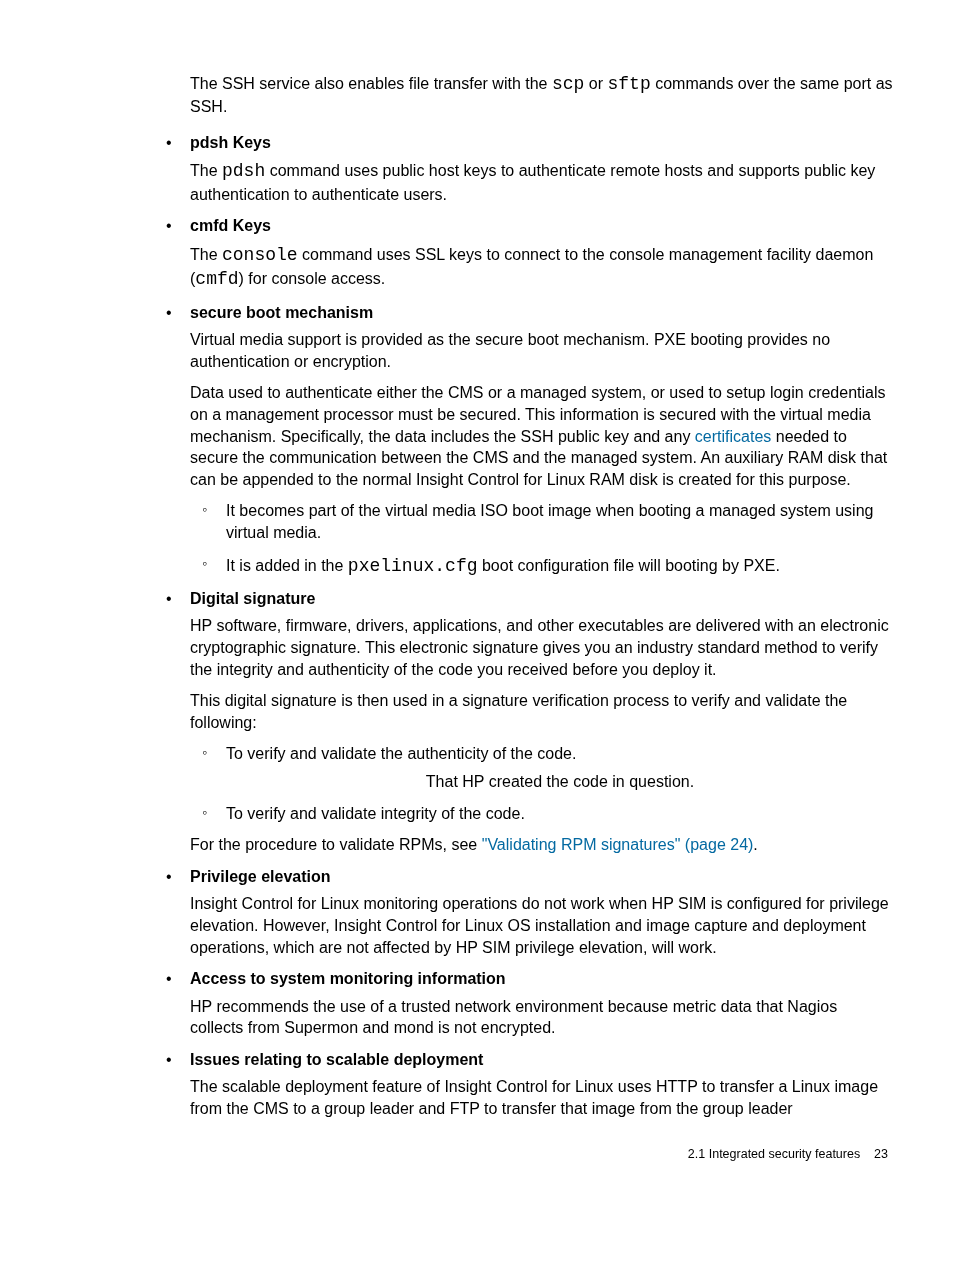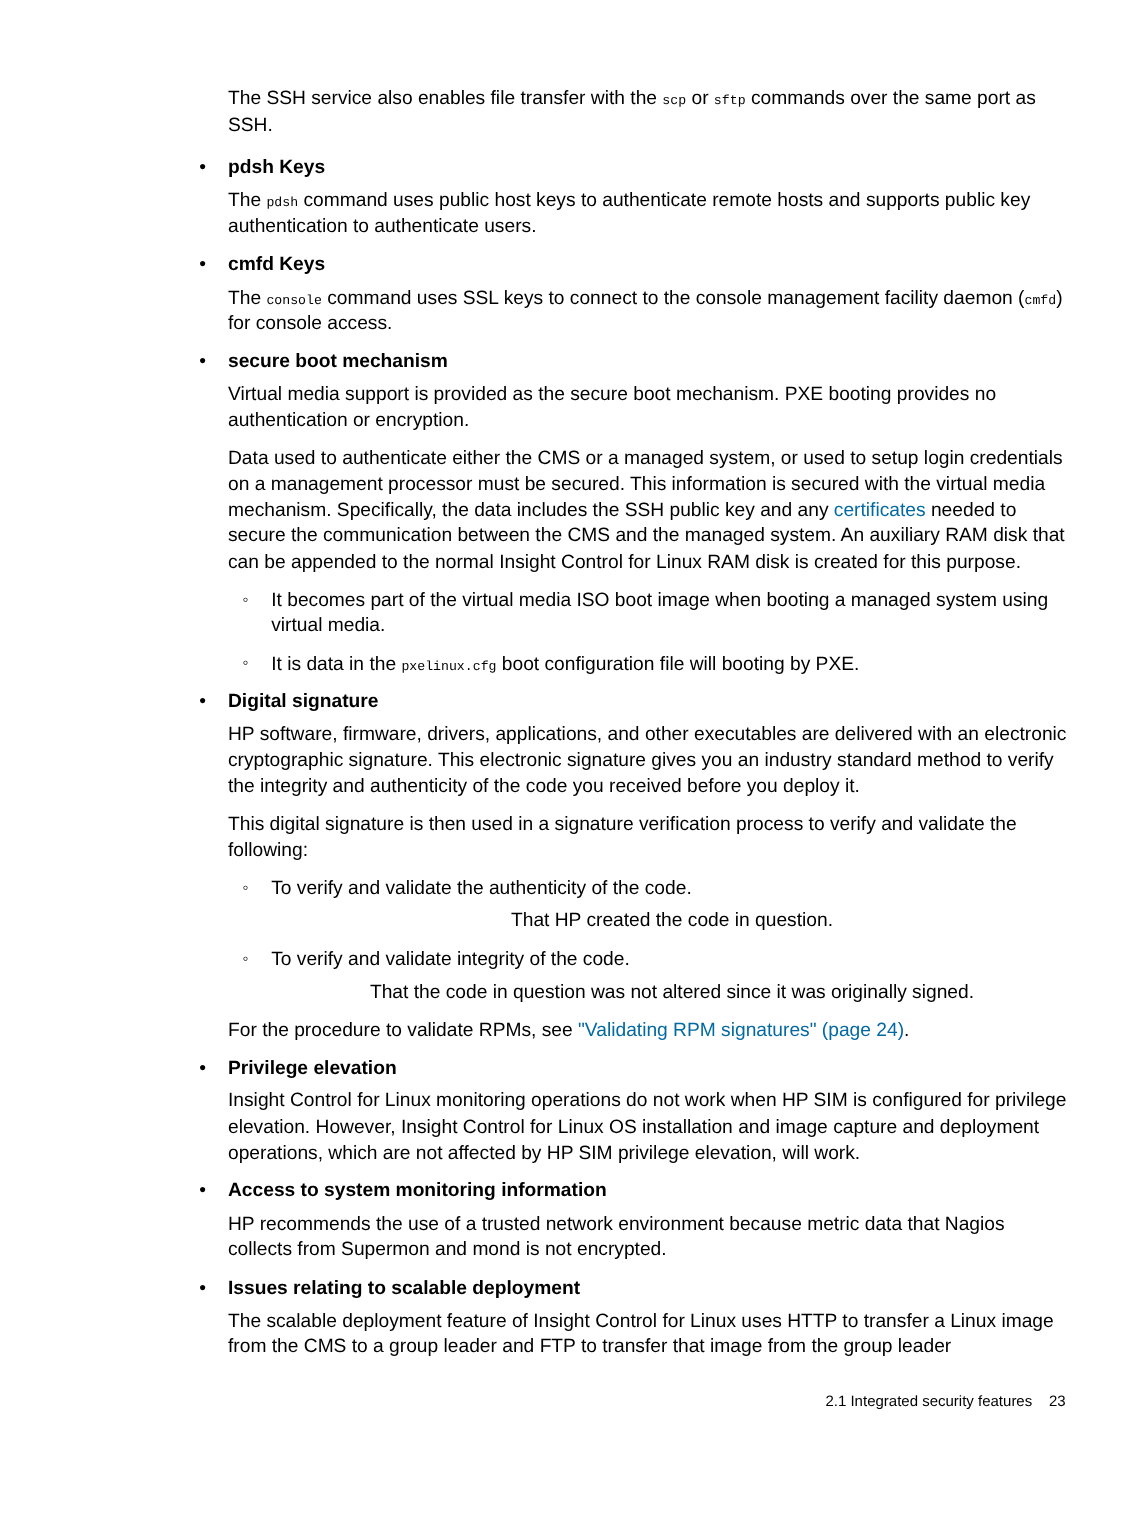--- a/index.html
+++ b/index.html
@@ -54,21 +54,21 @@
   }
   ul.sub > li::before {
     content: "◦";
     position: absolute;
     left: 12px;
     top: 0;
     font-size: 14px;
   }
   .mono {
     font-family: "Courier New", monospace;
-    font-size: 11px;
+    font-size: 18px;
   }
   .link {
     color: #0369a1;
   }
   .footer {
     text-align: right;
     font-size: 12.5px;
     margin-top: 26px;
     padding-right: 6px;
   }
@@ -102,38 +102,37 @@
 
   <li>
     <span class="heading">secure boot mechanism</span>
     <p class="para">Virtual media support is provided as the secure boot mechanism. PXE booting provides no authentication or encryption.</p>
     <p class="para">
       <span>Data used to authenticate either the CMS or a managed system, or used to setup login credentials on a management processor must be secured. This information is secured with the virtual media mechanism. Specifically, the data includes the SSH public key and any </span><span class="link">certificates</span><span> needed to secure the communication between the CMS and the managed system. An auxiliary RAM disk that can be appended to the normal Insight Control for Linux RAM disk is created for this purpose.</span>
     </p>
     <ul class="sub">
       <li><span>It becomes part of the virtual media ISO boot image when booting a managed system using virtual media.</span></li>
       <li>
-        <span>It is data in the </span><span class="mono">pxelinux.cfg</span><span> boot configuration file will booting by PXE.</span>
+        <span>It is added in the </span><span class="mono">pxelinux.cfg</span><span> boot configuration file will booting by PXE.</span>
       </li>
     </ul>
   </li>
 
 
   <li>
     <span class="heading">Digital signature</span>
     <p class="para">HP software, firmware, drivers, applications, and other executables are delivered with an electronic cryptographic signature. This electronic signature gives you an industry standard method to verify the integrity and authenticity of the code you received before you deploy it.</p>
     <p class="para">This digital signature is then used in a signature verification process to verify and validate the following:</p>
     <ul class="sub">
       <li>
         <span>To verify and validate the authenticity of the code.</span>
         <p class="sub-para">That HP created the code in question.</p>
       </li>
       <li>
         <span>To verify and validate integrity of the code.</span>
-        <p class="sub-para">That the code in question was not altered since it was originally signed.</p>
       </li>
     </ul>
     <p class="para">
       <span>For the procedure to validate RPMs, see </span><span class="link">"Validating RPM signatures" (page 24)</span><span>.</span>
     </p>
   </li>
 
   <li>
     <span class="heading">Privilege elevation</span>
     <p class="para">Insight Control for Linux monitoring operations do not work when HP SIM is configured for privilege elevation. However, Insight Control for Linux OS installation and image capture and deployment operations, which are not affected by HP SIM privilege elevation, will work.</p>

